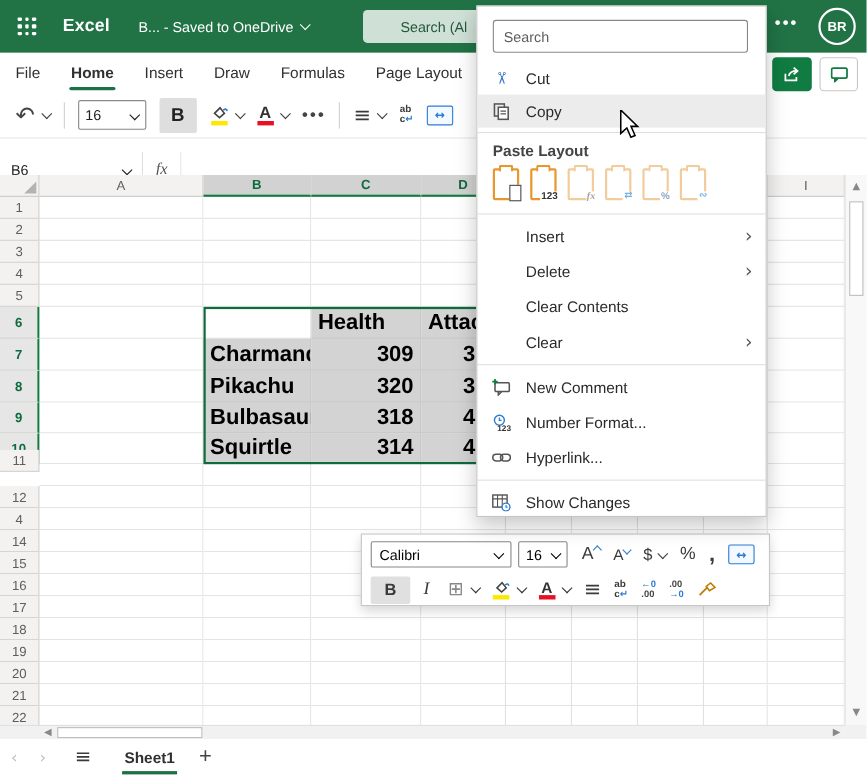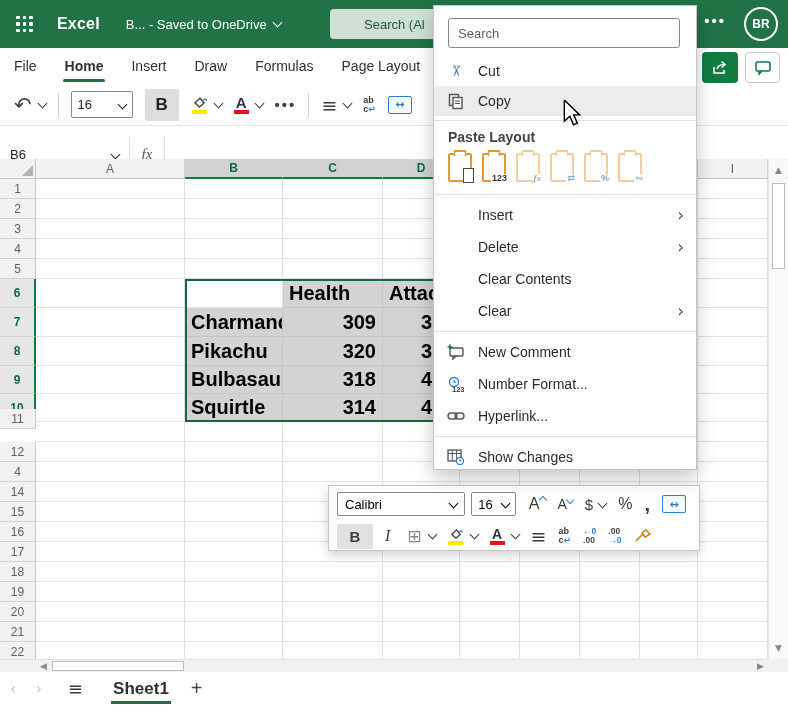--- a/index.html
+++ b/index.html
@@ -87,21 +87,21 @@
   .sarrow{position:absolute;color:#8a8886;font-size:9px;width:100%;text-align:center;}
   .hscroll{position:absolute;left:0px;top:659px;width:768px;height:13px;background:#f1f1f1;border-top:1px solid #e0e0e0;box-sizing:border-box;}
   .hscroll .thumb{position:absolute;left:52px;top:1px;width:132px;height:10px;background:#fff;border:1px solid #bdbdbd;box-sizing:border-box;}
   .hs-arrow{position:absolute;top:1px;color:#8a8886;font-size:9px;}
   .scorner{position:absolute;left:768px;top:659px;width:20px;height:13px;background:#f1f1f1;}
 
   
   .sheetbar{position:absolute;left:0;top:672px;width:788px;height:33px;background:#fff;display:flex;align-items:center;}
   .nav-ar{color:#c3c1bf;font-size:15px;margin:0 10px;}
   .all-sheets{font-size:18px;color:#3b3a39;margin:0 16px;}
-  .sheet-tab{position:relative;font-size:17px;font-weight:bold;color:#323130;margin:0 14px;height:33px;display:flex;align-items:center;}
+  .sheet-tab{position:relative;font-size:14px;font-weight:bold;color:#323130;margin:0 14px;height:33px;display:flex;align-items:center;}
   .sheet-tab::after{content:"";position:absolute;left:-2px;right:-2px;bottom:1px;height:3px;background:#1e7145;}
   .add-sheet{font-size:20px;color:#444;margin-left:8px;}
 
   
   .ctx{position:absolute;left:433px;top:5px;width:264px;height:465px;background:#fff;border:1px solid #c8c6c4;
        box-shadow:0 8px 18px rgba(0,0,0,.22);box-sizing:border-box;z-index:40;}
   .ctx-search{margin:12px 14px 8px 14px;width:232px;height:30px;border:1px solid #8a8886;border-radius:3px;
               font-size:13px;color:#333;padding:0 9px;box-sizing:border-box;font-family:"Liberation Sans",sans-serif;}
   .ctx-search::placeholder{color:#605e5c;}
   .ctx-item{height:30px;display:flex;align-items:center;font-size:14px;color:#2b2a29;position:relative;}

